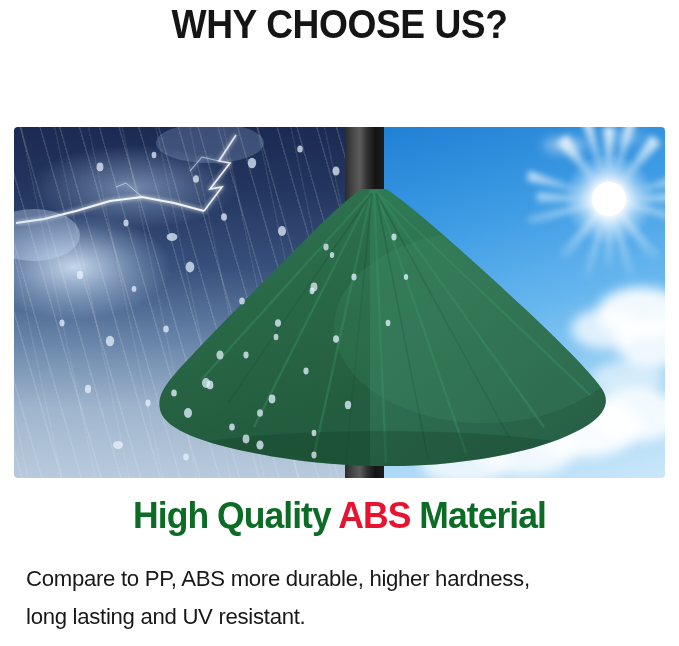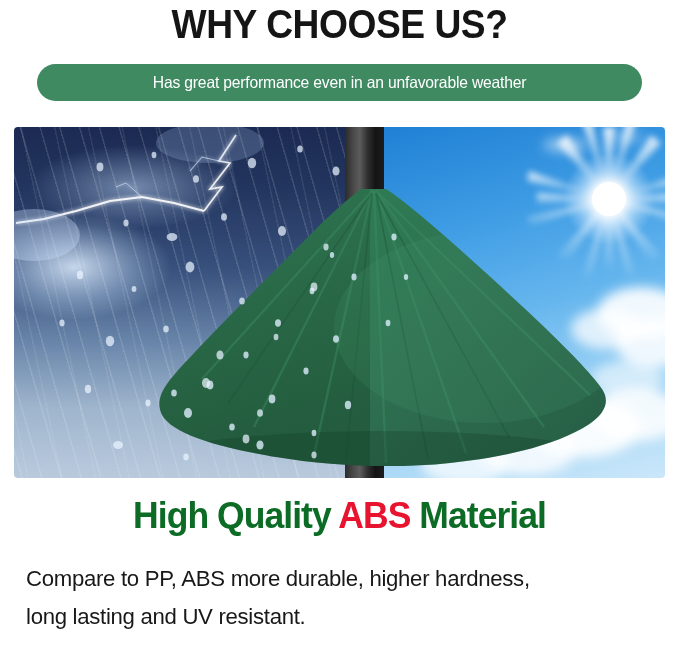--- a/index.html
+++ b/index.html
@@ -164,23 +164,20 @@
     transform-origin:left top;
   }
 </style>
 </head>
 <body>
 
 <div class="page">
 
   <div class="headline">WHY CHOOSE US?</div>
 
-  <div class="banner">
-    <span class="banner-text">Has great performance even in an unfavorable weather</span>
-  </div>
 
   <div class="photo">
 
     <div class="storm">
       <div class="rain"></div>
 
       <svg width="355" height="351" viewBox="0 0 355 351" style="position:absolute;left:0;top:0;">
         <defs>
           <filter id="glow">
             <feGaussianBlur stdDeviation="2.2" result="b"></feGaussianBlur>

